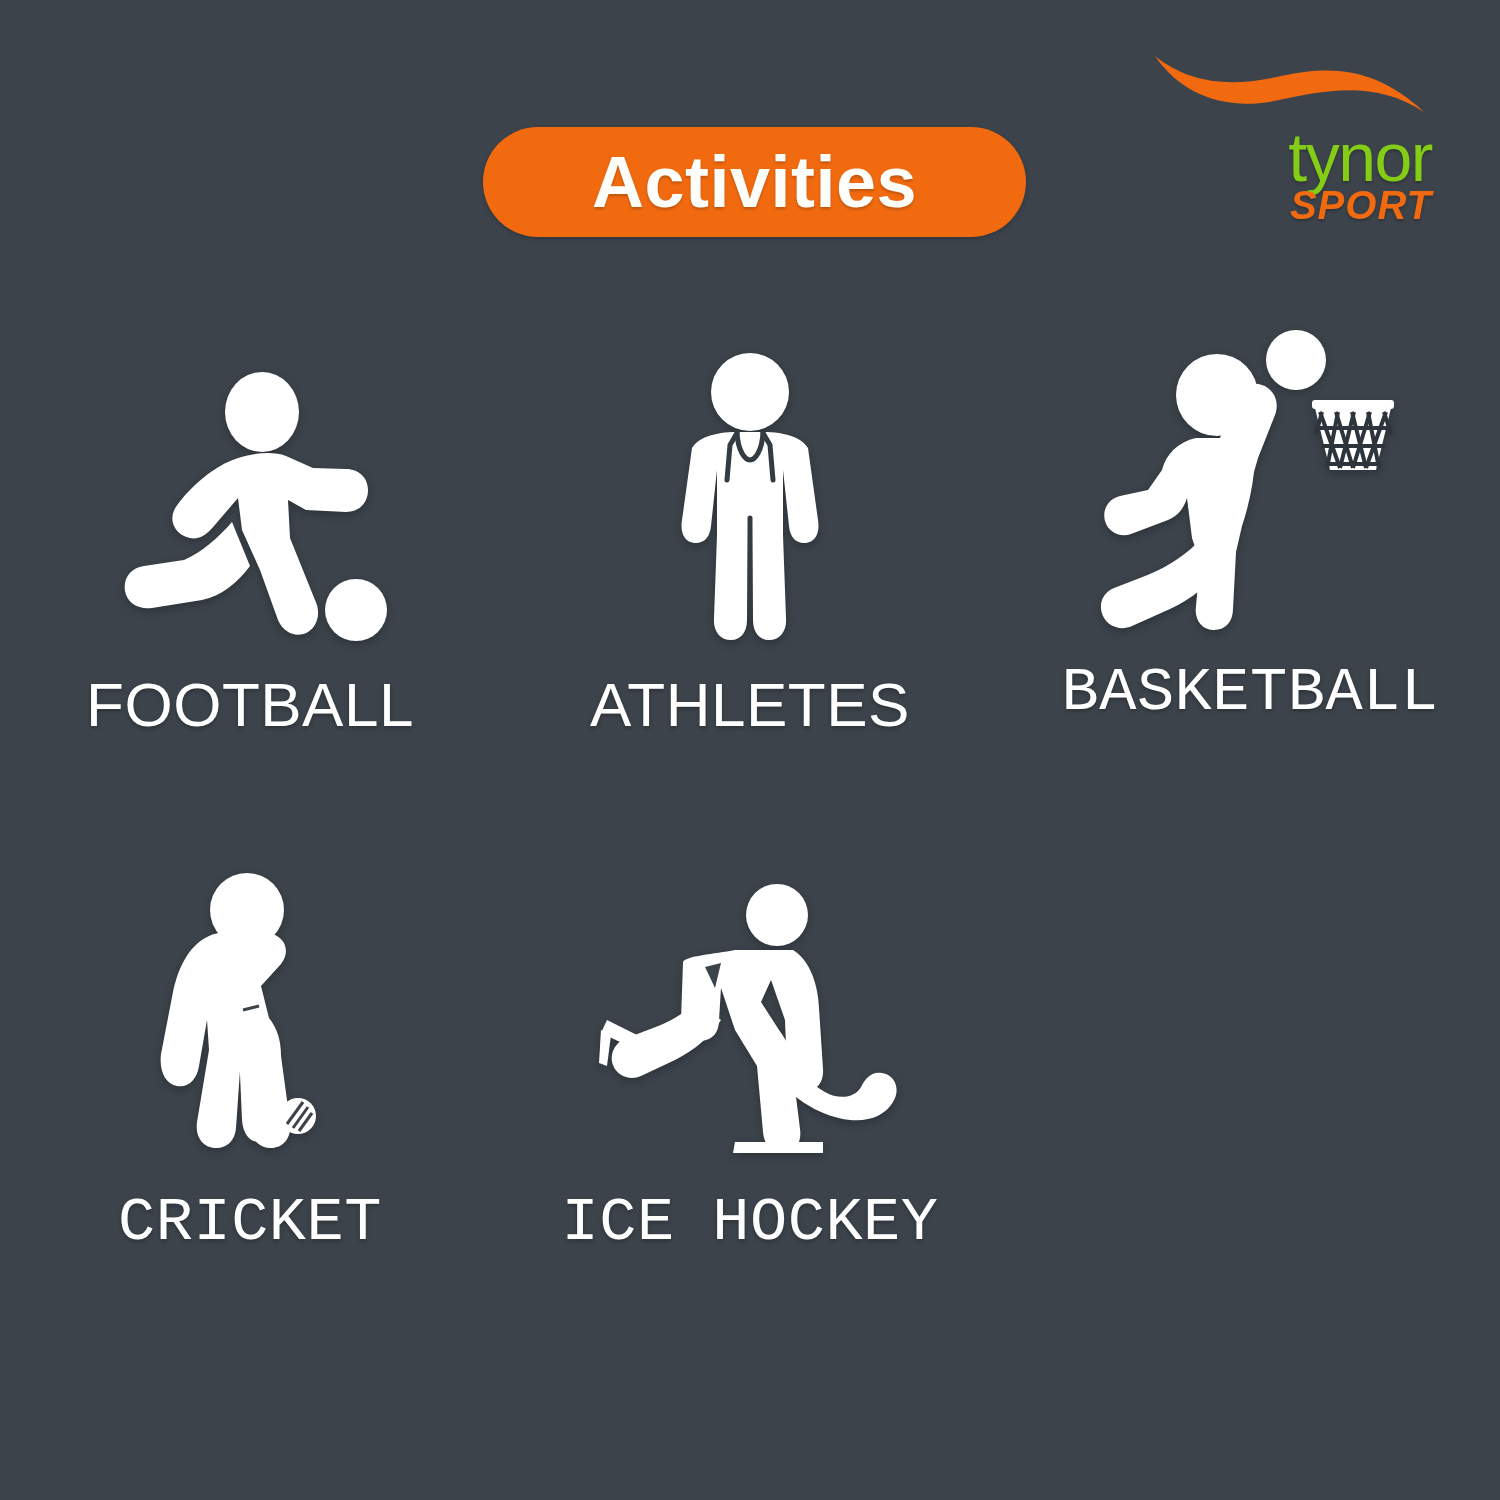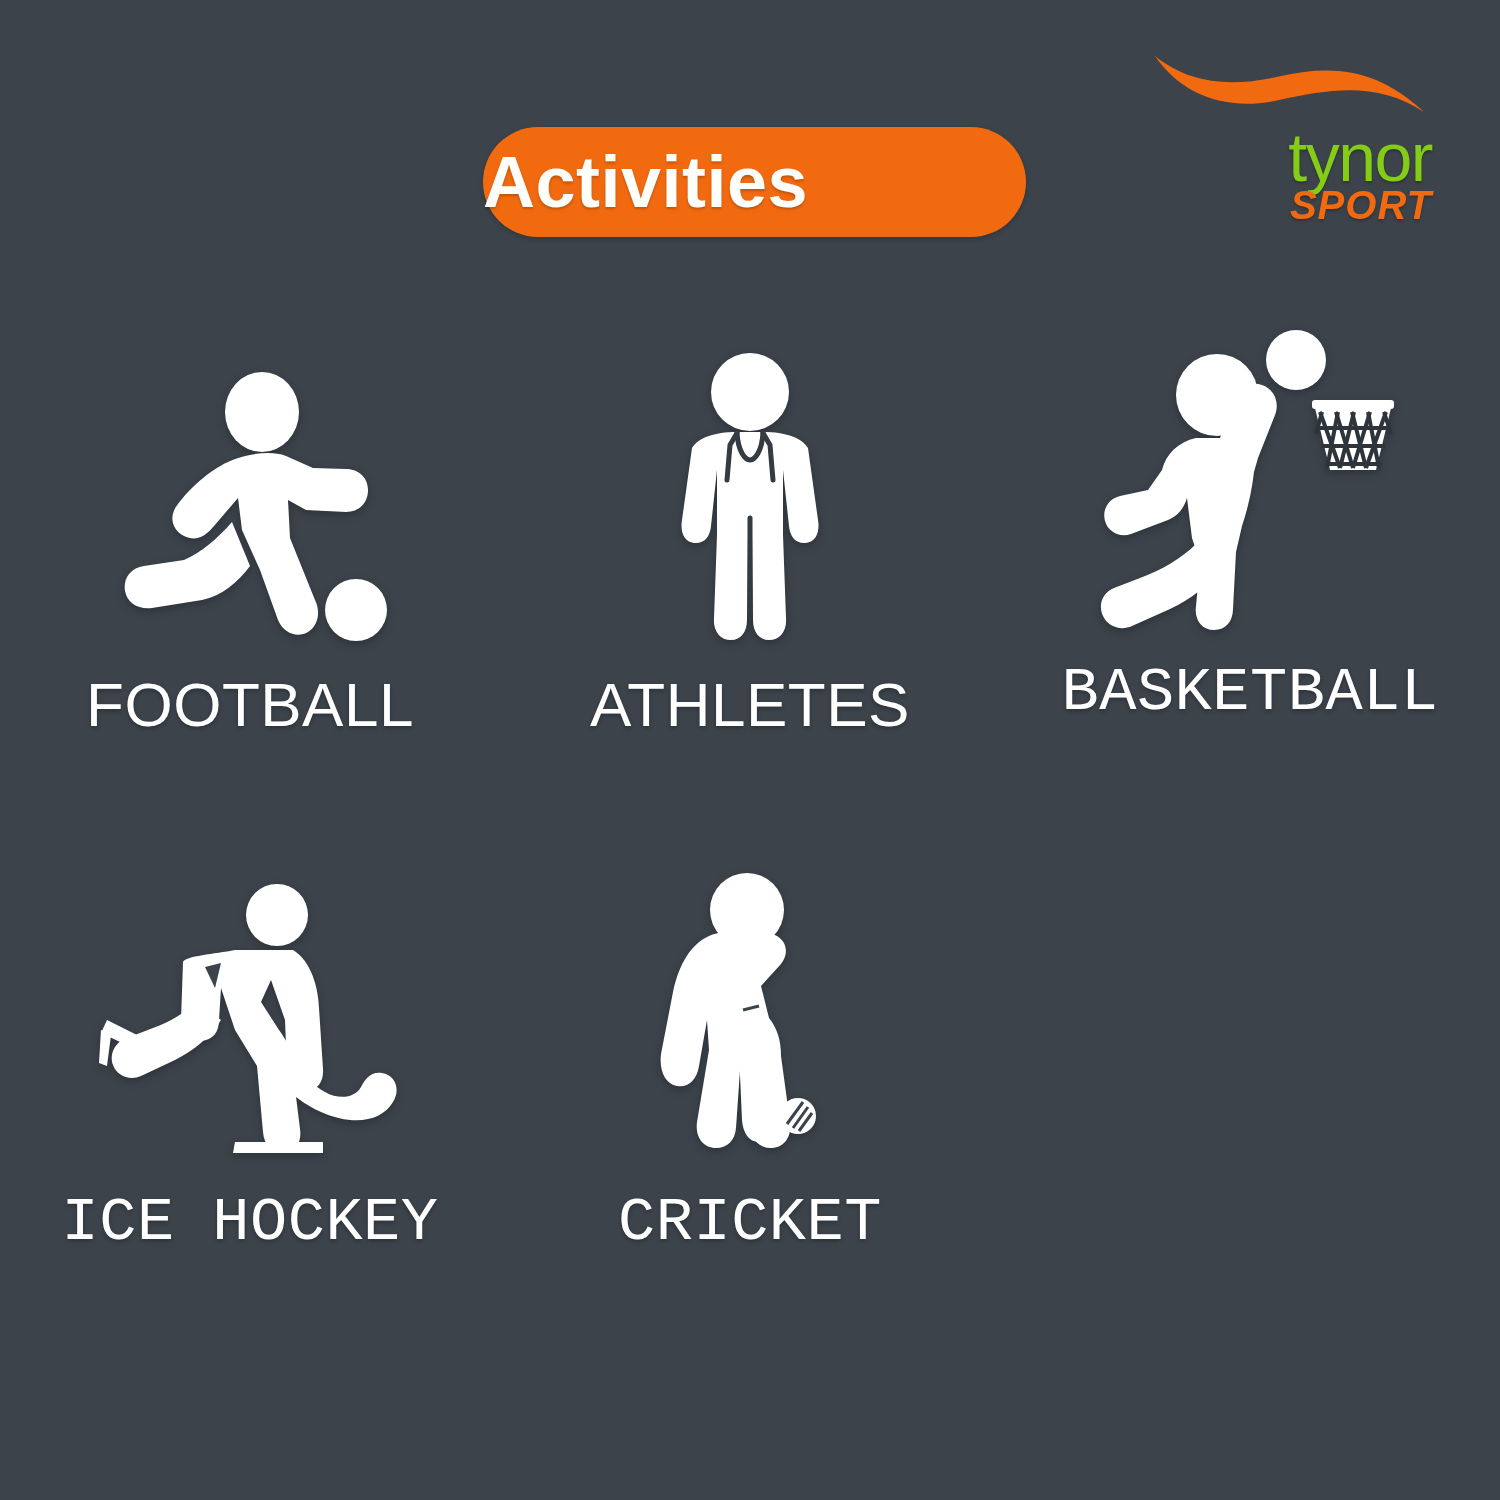--- a/index.html
+++ b/index.html
@@ -39,21 +39,21 @@
   #activities-badge {
     position: absolute;
     left: 483px;
     top: 127px;
     width: 543px;
     height: 110px;
     border-radius: 56px;
     background: #f26a10;
     display: flex;
     align-items: center;
-    justify-content: flex-start;
+    justify-content: center;
     box-shadow: 0 2px 5px rgba(0,0,0,0.20);
   }
   #activities-badge .badge-text {
     color: #fdfdf9;
     font-size: 72px;
     font-weight: 700;
     letter-spacing: 0.5px;
     line-height: 1;
     text-shadow: 0 2px 3px rgba(0,0,0,0.22);
   }
@@ -283,63 +283,20 @@
             </g>
             <rect x="212" y="70" width="82" height="9" rx="3" fill="#ffffff"></rect>
           </g>
         </svg>
       </div>
       <div class="activity-label">BASKETBALL</div>
     </div>
 
     <div class="activity-cell row2">
       <div class="activity-icon">
-        <svg viewBox="0 0 330 290" width="330" height="290" aria-hidden="true">
-          <g fill="#ffffff">
-
-            <circle cx="192" cy="45" r="31"></circle>
-
-            <path d="M150 80 C 130 84, 100 86, 98 92
-                     L 96 150 C 95 164, 104 172, 116 171
-                     C 128 170, 134 162, 134 150
-                     L 136 118
-                     L 150 160 L 172 196
-                     L 178 262 C 179 276, 188 284, 199 283 C 211 282, 217 272, 215 259
-                     L 206 186 C 204 176, 200 168, 194 160
-                     L 176 132 L 186 110
-                     L 200 150 L 202 202 C 203 214, 211 222, 222 221
-                     C 233 220, 239 211, 238 199 L 234 138
-                     C 233 110, 222 88, 208 80 Z"></path>
-
-            <path d="M112 132 C 100 142, 86 152, 68 158
-                     L 42 168 C 30 172, 24 184, 28 195
-                     C 32 206, 45 211, 56 206 L 90 190
-                     C 110 180, 126 166, 136 150 Z"></path>
-
-            <path d="M22 150 L 58 168 L 52 180 L 16 163 Z"></path>
-            <path d="M16 160 L 26 165 L 22 196 L 14 193 Z"></path>
-
-            <path d="M150 272 L 238 272 L 238 283 L 148 283 Z"></path>
-
-            <path d="M164 170 C 182 200, 204 228, 236 242
-                     C 268 256, 296 252, 308 232
-                     C 316 219, 310 205, 297 203
-                     C 286 201, 280 209, 276 217
-                     C 270 228, 254 230, 240 222
-                     C 218 209, 198 186, 184 160 Z"></path>
-          </g>
-
-          <path d="M120 97 L 136 93 L 130 118 Z" fill="#3c434b"></path>
-        </svg>
-      </div>
-      <div class="activity-label">ICE HOCKEY</div>
-    </div>
-
-    <div class="activity-cell row2">
-      <div class="activity-icon">
         <svg viewBox="0 0 230 300" width="230" height="300" aria-hidden="true">
           <g fill="#ffffff">
 
             <circle cx="112" cy="50" r="37"></circle>
 
             <path d="M74 76 C 56 84, 44 104, 38 132
                      L 26 194 C 24 210, 30 224, 42 226
                      C 54 228, 62 219, 64 206
                      L 72 160 L 74 190
                      L 62 262 C 60 277, 68 288, 81 288 C 93 288, 100 280, 101 268
@@ -366,14 +323,57 @@
             <circle cx="163" cy="256" r="18" fill="#ffffff"></circle>
             <g stroke="#3c434b" stroke-width="3">
               <path d="M152 264 L 168 242 M158 268 L 173 247 M164 271 L 177 253"></path>
             </g>
           </g>
         </svg>
       </div>
       <div class="activity-label">CRICKET</div>
     </div>
 
+    <div class="activity-cell row2">
+      <div class="activity-icon">
+        <svg viewBox="0 0 330 290" width="330" height="290" aria-hidden="true">
+          <g fill="#ffffff">
+
+            <circle cx="192" cy="45" r="31"></circle>
+
+            <path d="M150 80 C 130 84, 100 86, 98 92
+                     L 96 150 C 95 164, 104 172, 116 171
+                     C 128 170, 134 162, 134 150
+                     L 136 118
+                     L 150 160 L 172 196
+                     L 178 262 C 179 276, 188 284, 199 283 C 211 282, 217 272, 215 259
+                     L 206 186 C 204 176, 200 168, 194 160
+                     L 176 132 L 186 110
+                     L 200 150 L 202 202 C 203 214, 211 222, 222 221
+                     C 233 220, 239 211, 238 199 L 234 138
+                     C 233 110, 222 88, 208 80 Z"></path>
+
+            <path d="M112 132 C 100 142, 86 152, 68 158
+                     L 42 168 C 30 172, 24 184, 28 195
+                     C 32 206, 45 211, 56 206 L 90 190
+                     C 110 180, 126 166, 136 150 Z"></path>
+
+            <path d="M22 150 L 58 168 L 52 180 L 16 163 Z"></path>
+            <path d="M16 160 L 26 165 L 22 196 L 14 193 Z"></path>
+
+            <path d="M150 272 L 238 272 L 238 283 L 148 283 Z"></path>
+
+            <path d="M164 170 C 182 200, 204 228, 236 242
+                     C 268 256, 296 252, 308 232
+                     C 316 219, 310 205, 297 203
+                     C 286 201, 280 209, 276 217
+                     C 270 228, 254 230, 240 222
+                     C 218 209, 198 186, 184 160 Z"></path>
+          </g>
+
+          <path d="M120 97 L 136 93 L 130 118 Z" fill="#3c434b"></path>
+        </svg>
+      </div>
+      <div class="activity-label">ICE HOCKEY</div>
+    </div>
+
   </div>
 </div>
 
 </body></html>

